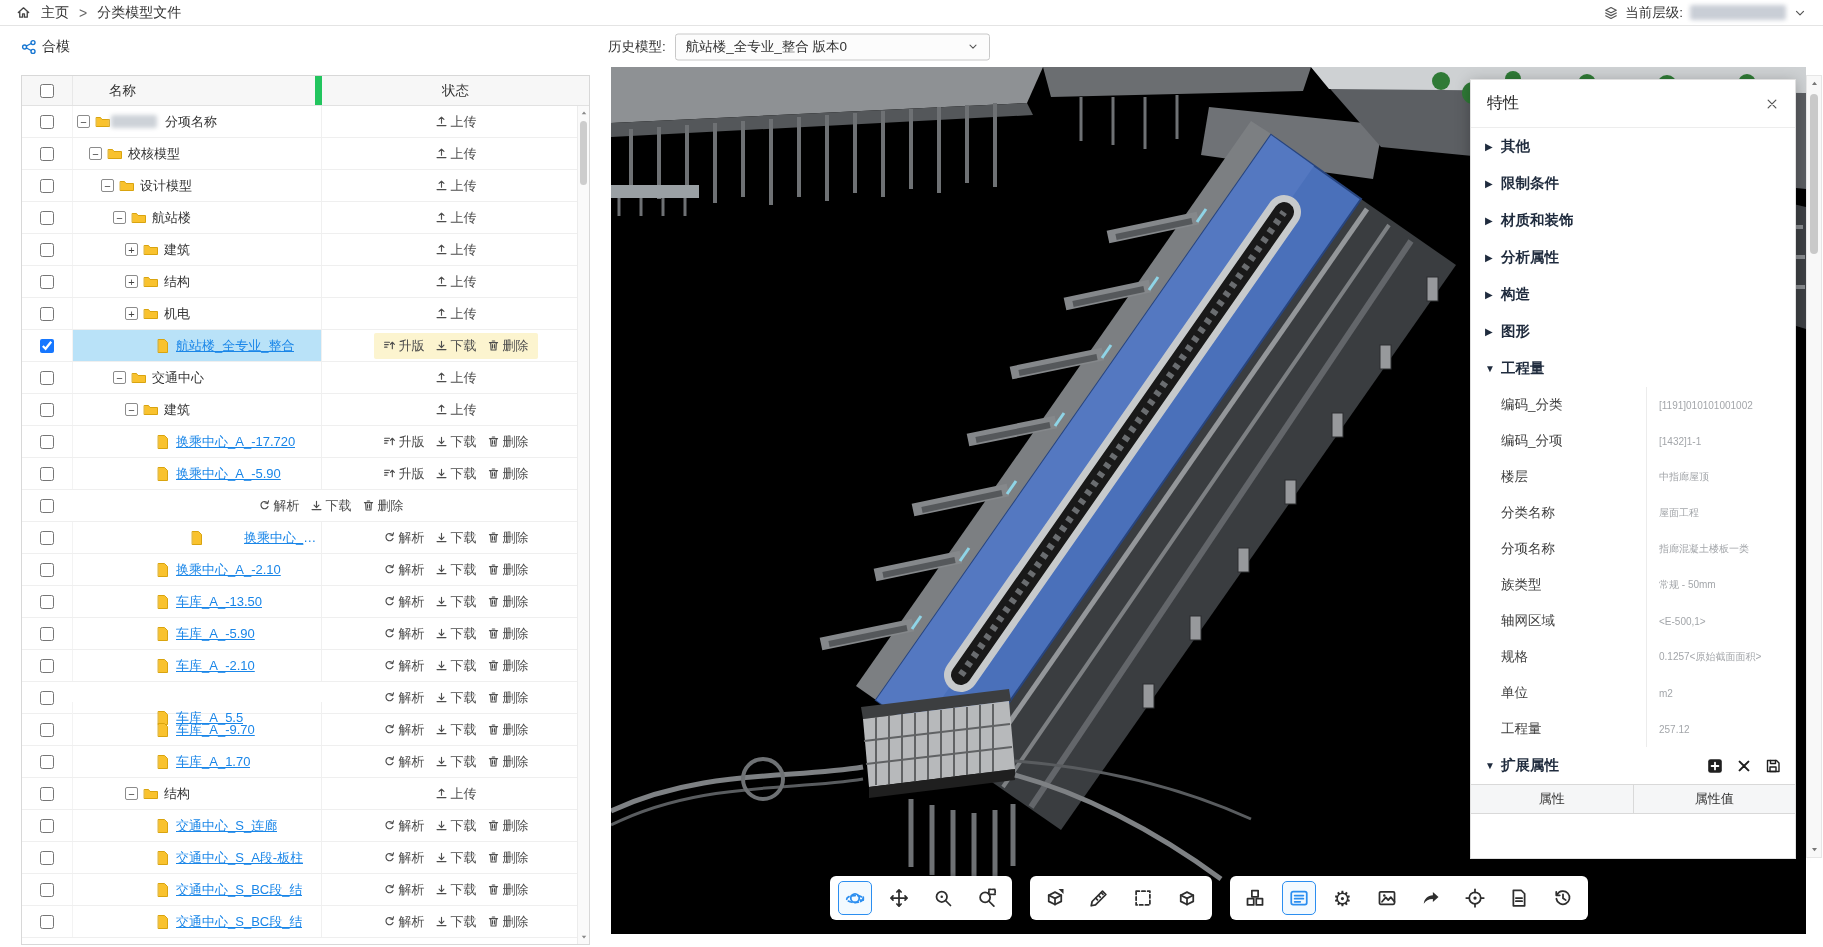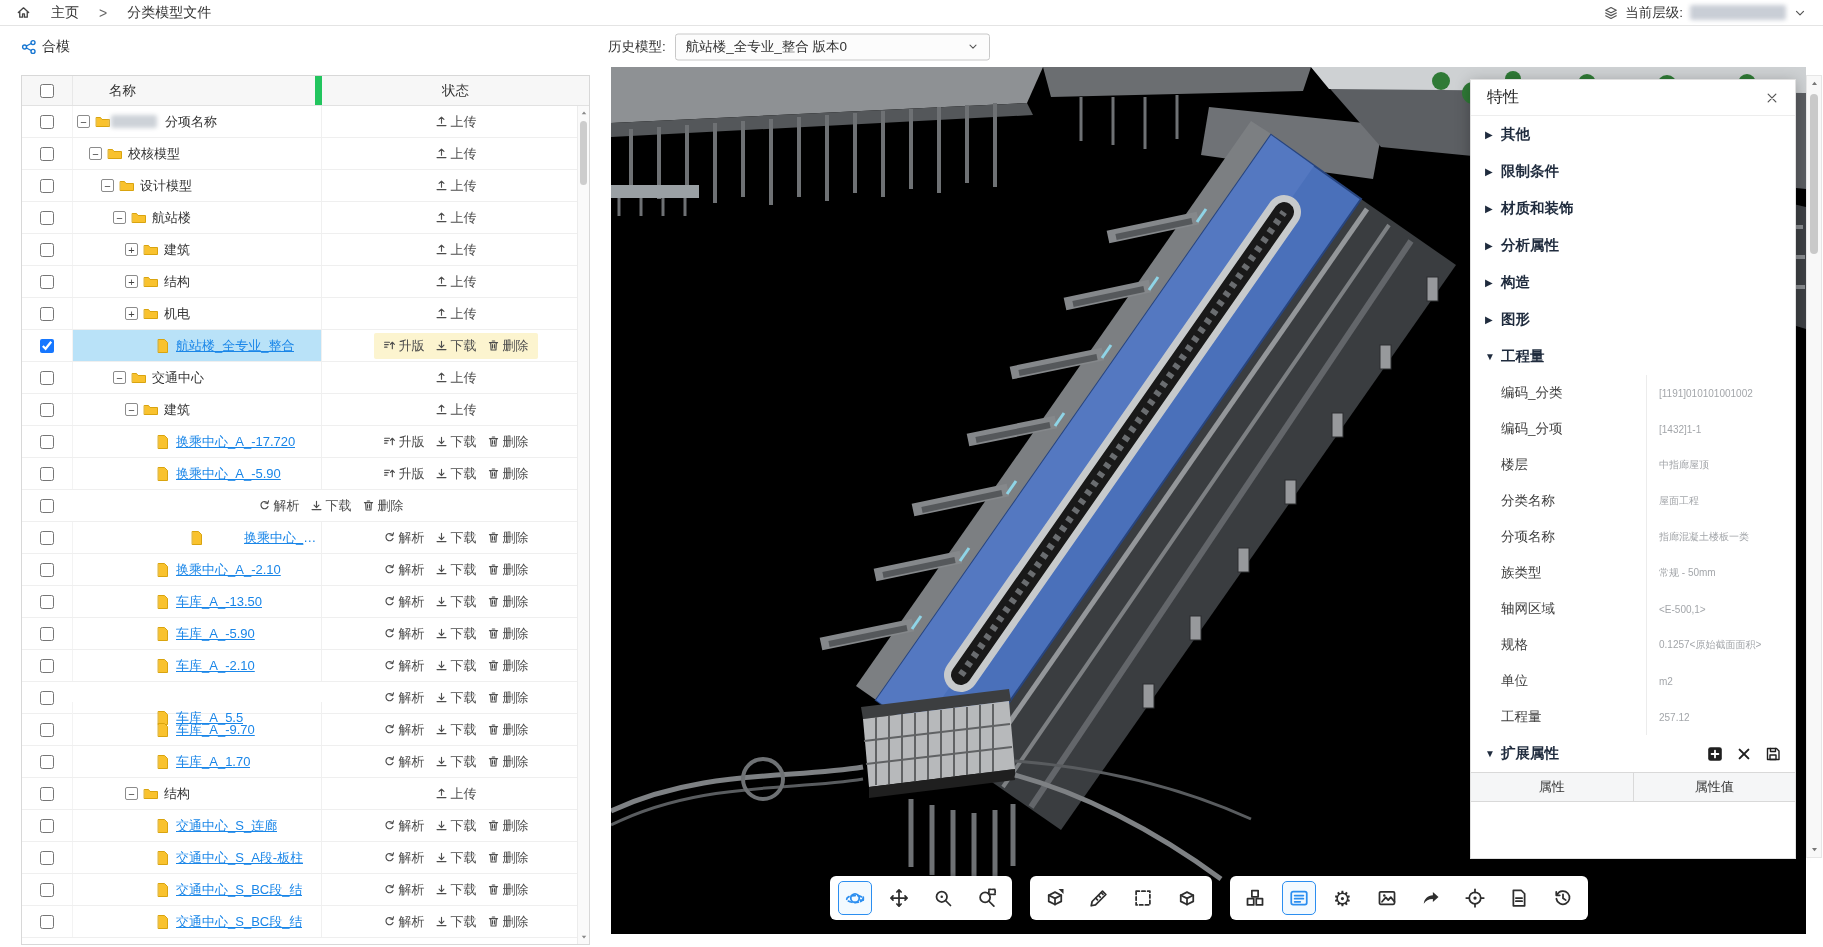--- a/index.html
+++ b/index.html
@@ -7,21 +7,21 @@
   body{position:relative;overflow:hidden;background:#fff;color:#333;
        font-family:"Liberation Sans","DejaVu Sans",sans-serif;font-size:14px}
   .icn{display:inline-flex;align-items:center;justify-content:center;line-height:1}
   .icn svg{width:1em;height:1em;display:block}
   .glyph{line-height:1}
 
   
   #topbar{position:absolute;left:0;top:0;width:100%;height:26px;background:#fff;
           border-bottom:1px solid #e4e4e4;display:flex;align-items:center;
           justify-content:space-between;padding:0 16px;z-index:7}
-  .crumbs{display:flex;align-items:center;gap:20px;font-size:14px}
+  .crumbs{display:flex;align-items:center;gap:10px;font-size:14px}
   .crumbs .icn{font-size:15px;color:#444}
   .crumbs a{color:#333;text-decoration:none;cursor:pointer}
   .crumb-sep{color:#666}
   .level{display:flex;align-items:center;gap:7px;font-size:13.5px;color:#333}
   .level .icn{font-size:14px;color:#555}
   .redacted{display:inline-block;width:96px;height:15px;background:#c9ced6;border-radius:2px;filter:blur(2px)}
   .redact-sm{display:inline-block;width:46px;height:13px;background:#cdd2d8;border-radius:2px;filter:blur(2px);margin-right:3px}
 
   
   #actionbar{position:absolute;left:0;top:26px;width:100%;height:41px;background:#fff;z-index:6}
@@ -80,21 +80,21 @@
   .tb-group{background:#fff;border-radius:6px;padding:5px 8px;display:flex;gap:10px;box-shadow:0 1px 6px rgba(0,0,0,.45)}
   .tb-btn{width:34px;height:34px;border:1px solid transparent;border-radius:5px;background:none;cursor:pointer;
           display:flex;align-items:center;justify-content:center;color:#2e2e2e;font-size:21px}
   .tb-btn svg{width:20px;height:20px}
   .tb-btn.active{border-color:#2b8ef0;color:#2b8ef0;background:#f3faff}
 
   
   #props{position:absolute;left:1470px;top:79px;width:326px;height:780px;background:#fff;
          border:1px solid #e0e0e0;box-shadow:0 3px 14px rgba(0,0,0,.28);z-index:6;
          display:flex;flex-direction:column}
-  .props-head{height:36px;flex:none;display:flex;align-items:center;justify-content:space-between;
+  .props-head{height:48px;flex:none;display:flex;align-items:center;justify-content:space-between;
               padding:0 16px;border-bottom:1px solid #ededed}
   .props-title{font-size:16px;color:#222}
   .props-close{font-size:14px;color:#555;cursor:pointer}
   .sec{height:37px;display:flex;align-items:center;padding:0 14px;cursor:pointer}
   .sec .arrow{font-size:10px;color:#1f2b3d;width:16px;flex:none}
   .sec-label{font-weight:bold;font-size:14.5px;color:#1f2b3d}
   .sec .tools{margin-left:auto;display:flex;gap:13px;align-items:center}
   .tools .icn{font-size:16px;color:#1f1f1f;cursor:pointer}
   .field{height:36px;display:flex;align-items:center;font-size:13.5px}
   .f-label{width:176px;flex:none;padding-left:30px;color:#3f3f3f;height:100%;

